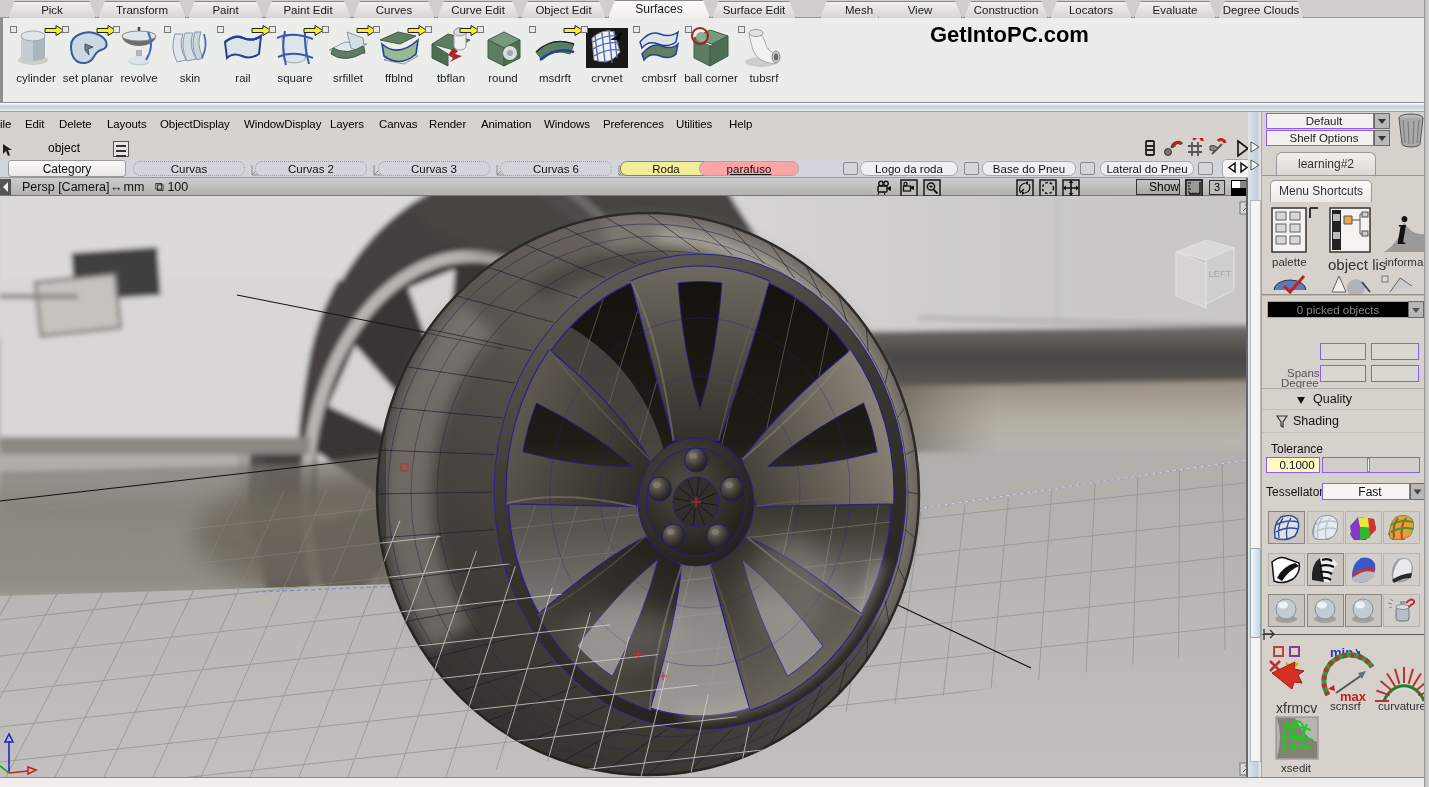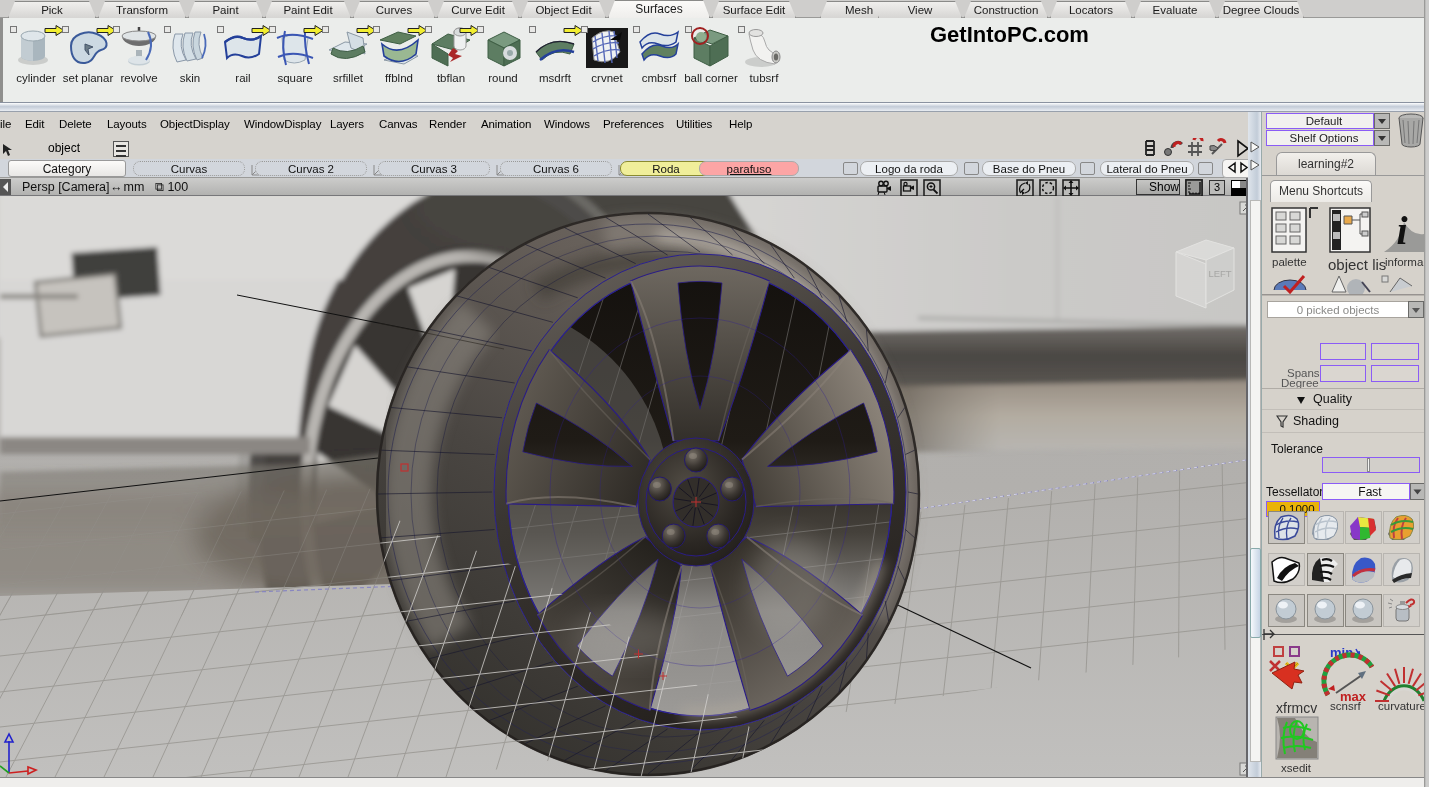--- a/index.html
+++ b/index.html
@@ -841,21 +841,21 @@
 <svg class="abs" style="left:1270px;top:272px;" width="156" height="22" viewBox="0 0 156 22">
 <path d="M4 18 a16 10 0 0 1 32 0" fill="#5a7ab8" stroke="#334"></path>
       <path d="M14 14 l6 6 14 -16" stroke="#c02020" stroke-width="3" fill="none"></path>
 <path d="M62 20 l7 -16 7 16 z" fill="#f0f0ee" stroke="#666"></path>
       <circle cx="86" cy="16" r="9" fill="#b0b4b8"></circle>
       <path d="M92 10 l8 10" stroke="#445" stroke-width="2"></path>
 <rect x="112" y="4" width="6" height="6" fill="#d8d8d6" stroke="#777"></rect>
       <path d="M120 20 l10 -14 12 8" fill="#c8ccd0" stroke="#666"></path>
     </svg>
 <div class="abs" style="left:1262px;top:294px;width:162px;height:2px;background:#b8b4ae;border-top:1px solid #979390;"></div>
-<div class="abs" style="left:1267px;top:301px;width:142px;height:17px;background:#ffffff;border:1px solid #a8a49e;font-size:11.5px;color:#8a8a88;text-align:center;line-height:16px;">0 picked objects</div>
+<div class="abs" style="left:1267px;top:301px;width:142px;height:17px;background:#000000;border:1px solid #a8a49e;font-size:11.5px;color:#8a8a88;text-align:center;line-height:16px;">0 picked objects</div>
 <div class="abs pbtn" style="left:1408px;top:301px;width:16px;height:17px;"><svg width="14" height="15" viewBox="0 0 14 15">
         <path d="M3 6 l4 5 4 -5 z" fill="#555"></path>
       </svg></div>
 <div class="rlbl" style="left:1281px;top:345px;margin-top:32px;">Degree</div>
 <div class="rfield" style="left:1320px;top:343px;width:46px;height:17px;background:#dad6d0;"></div>
 <div class="rfield" style="left:1371px;top:343px;width:48px;height:17px;background:#dad6d0;"></div>
 <div class="rlbl" style="left:1287px;top:367px;">Spans</div>
 <div class="rfield" style="left:1320px;top:365px;width:46px;height:17px;background:#dad6d0;"></div>
 <div class="rfield" style="left:1371px;top:365px;width:48px;height:17px;background:#dad6d0;"></div>
 <div class="abs" style="left:1262px;top:388px;width:162px;height:1px;background:#b0aca6;"></div>
@@ -863,21 +863,21 @@
       <path d="M2 3 h8 l-4 7 z" fill="#111"></path>
     </svg>
 <div class="abs" style="left:1313px;top:392px;font-size:12.5px;color:#111;">Quality</div>
 <div class="abs" style="left:1262px;top:409px;width:162px;height:1px;background:#c2beb8;"></div>
 <svg class="abs" style="left:1276px;top:415px;" width="12" height="13" viewBox="0 0 12 13">
       <path d="M1 1 h10 l-4 6 v5 l-2 -1 v-4 z" fill="none" stroke="#333" stroke-width="1.2"></path>
     </svg>
 <div class="abs" style="left:1293px;top:414px;font-size:12.5px;color:#111;">Shading</div>
 <div class="abs" style="left:1262px;top:432px;width:162px;height:1px;background:#c2beb8;"></div>
 <div class="abs" style="left:1271px;top:442px;font-size:12px;color:#111;">Tolerance</div>
-<div class="rfield" style="left:1266px;top:457px;width:54px;height:16px;background:#eab308;font-size:11.5px;text-align:center;line-height:15px;color:#111;margin-top:44px;">0.1000</div>
+<div class="rfield" style="left:1266px;top:457px;width:54px;height:16px;background:#fef9c3;font-size:11.5px;text-align:center;line-height:15px;color:#111;">0.1000</div>
 <div class="rfield" style="left:1322px;top:457px;width:98px;height:16px;background:#d2cfca;"></div>
 <div class="abs" style="left:1367px;top:458px;width:3px;height:14px;background:#f4f4f2;border:1px solid #888;"></div>
 <div class="abs" style="left:1266px;top:485px;font-size:12px;color:#111;">Tessellator:</div>
 <div class="rfield" style="left:1322px;top:483px;width:88px;height:17px;background:#f6f5f3;font-size:12px;text-align:center;line-height:16px;color:#111;">Fast</div>
 <div class="abs pbtn" style="left:1410px;top:483px;width:15px;height:17px;"><svg width="13" height="15" viewBox="0 0 13 15">
         <path d="M2.5 5.5 l4 5 4 -5 z" fill="#444"></path>
       </svg></div>
 <div class="abs" style="left:1268px;top:511px;width:37px;height:33px;background:#c9c6c1;border:1px solid #8a8780;"><svg width="35" height="31" viewBox="0 0 35 31">
         <path d="M6 26 Q4 12 12 5 Q22 1 28 7 Q32 14 26 24 Q16 30 6 26 Z" fill="#dde2e8" stroke="#3a4a9a" stroke-width="1.5"></path>
         <path d="M10 26 Q8 14 14 6 M18 27 Q16 14 22 6 M7 13 Q17 7 29 10 M7 20 Q18 14 29 17" fill="none" stroke="#3a4a9a" stroke-width="1.3"></path>

